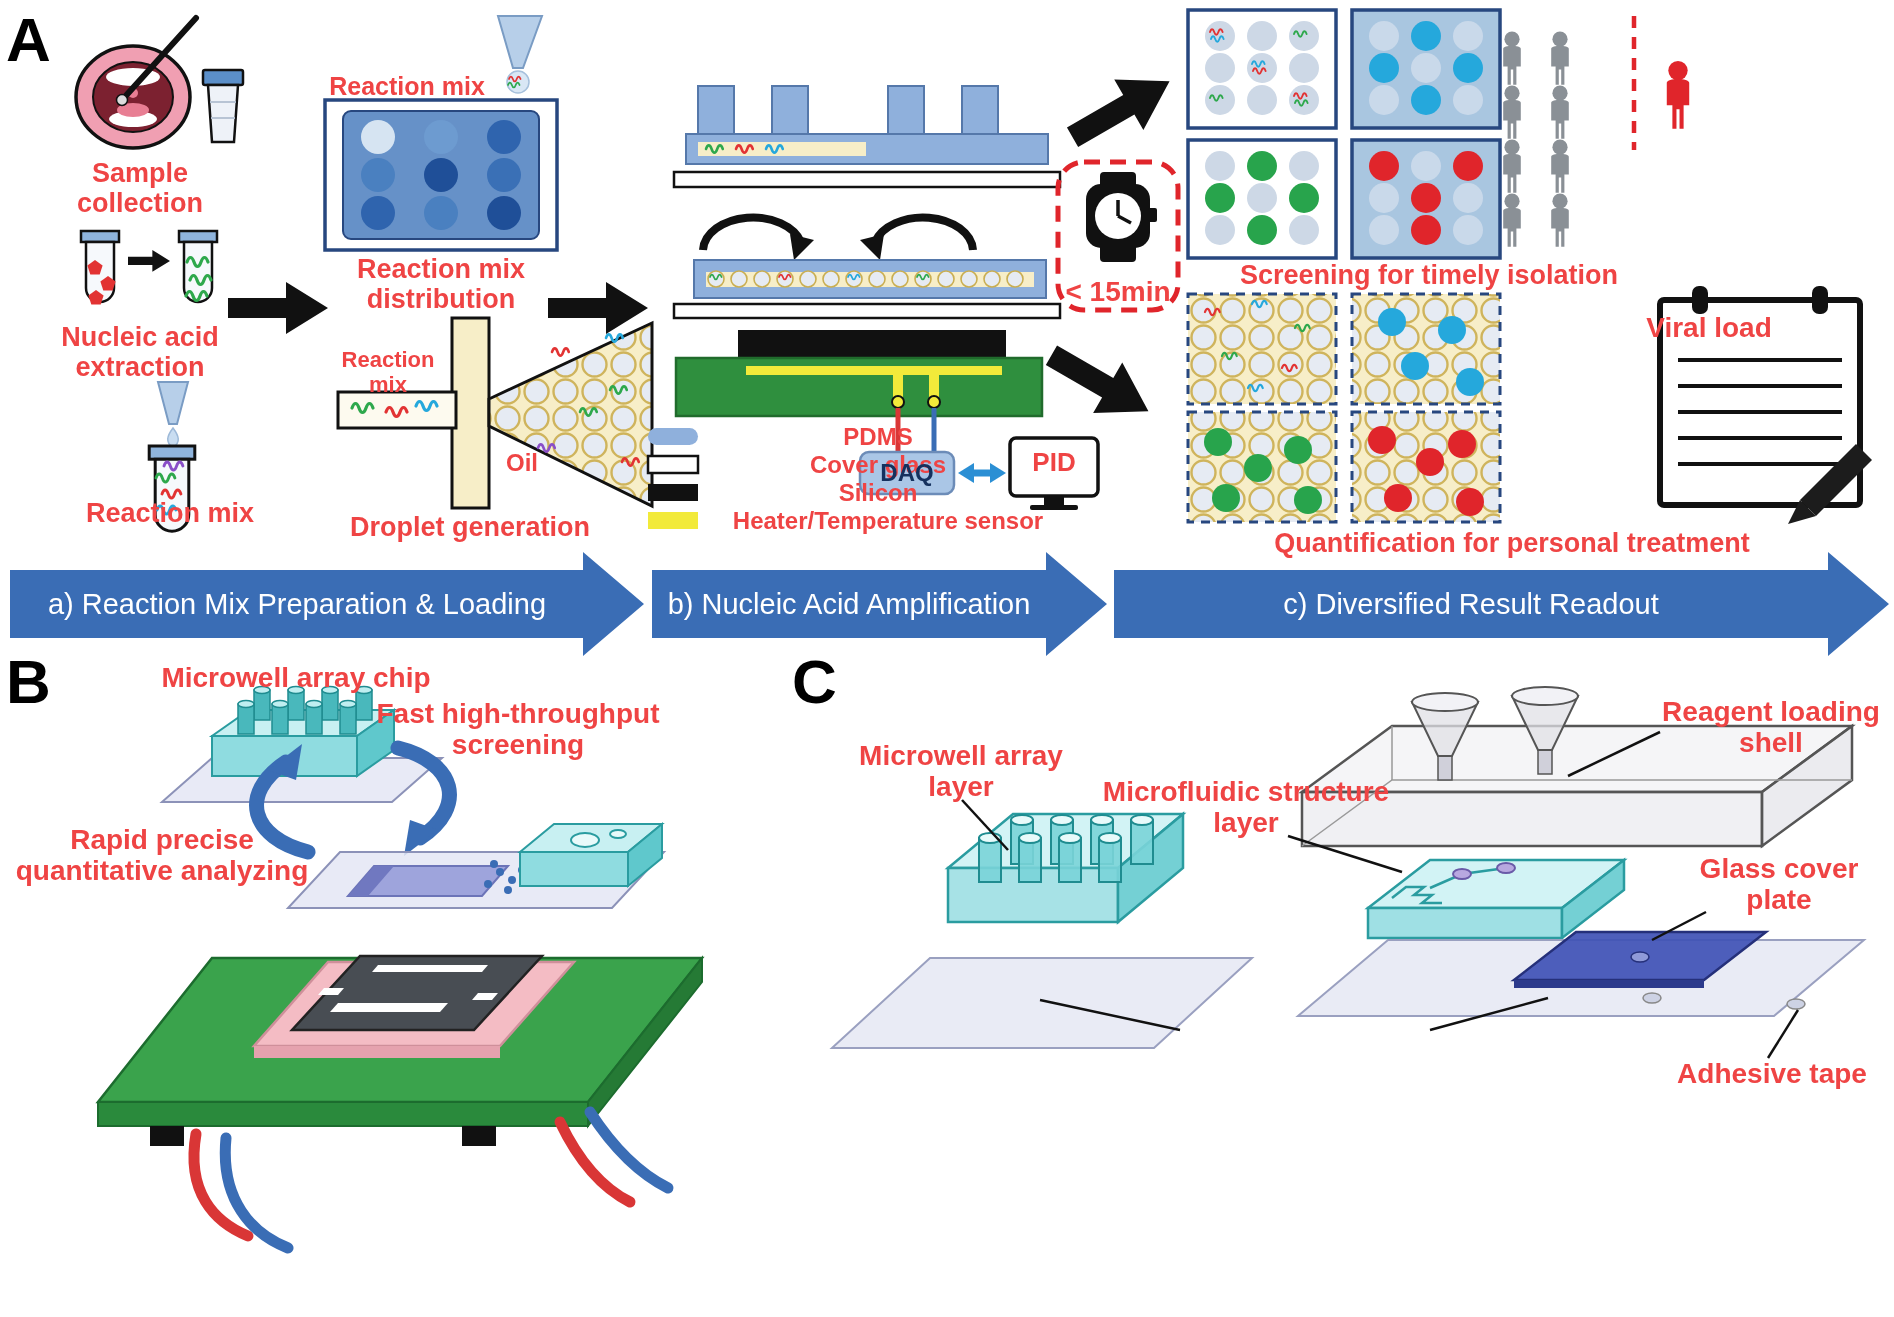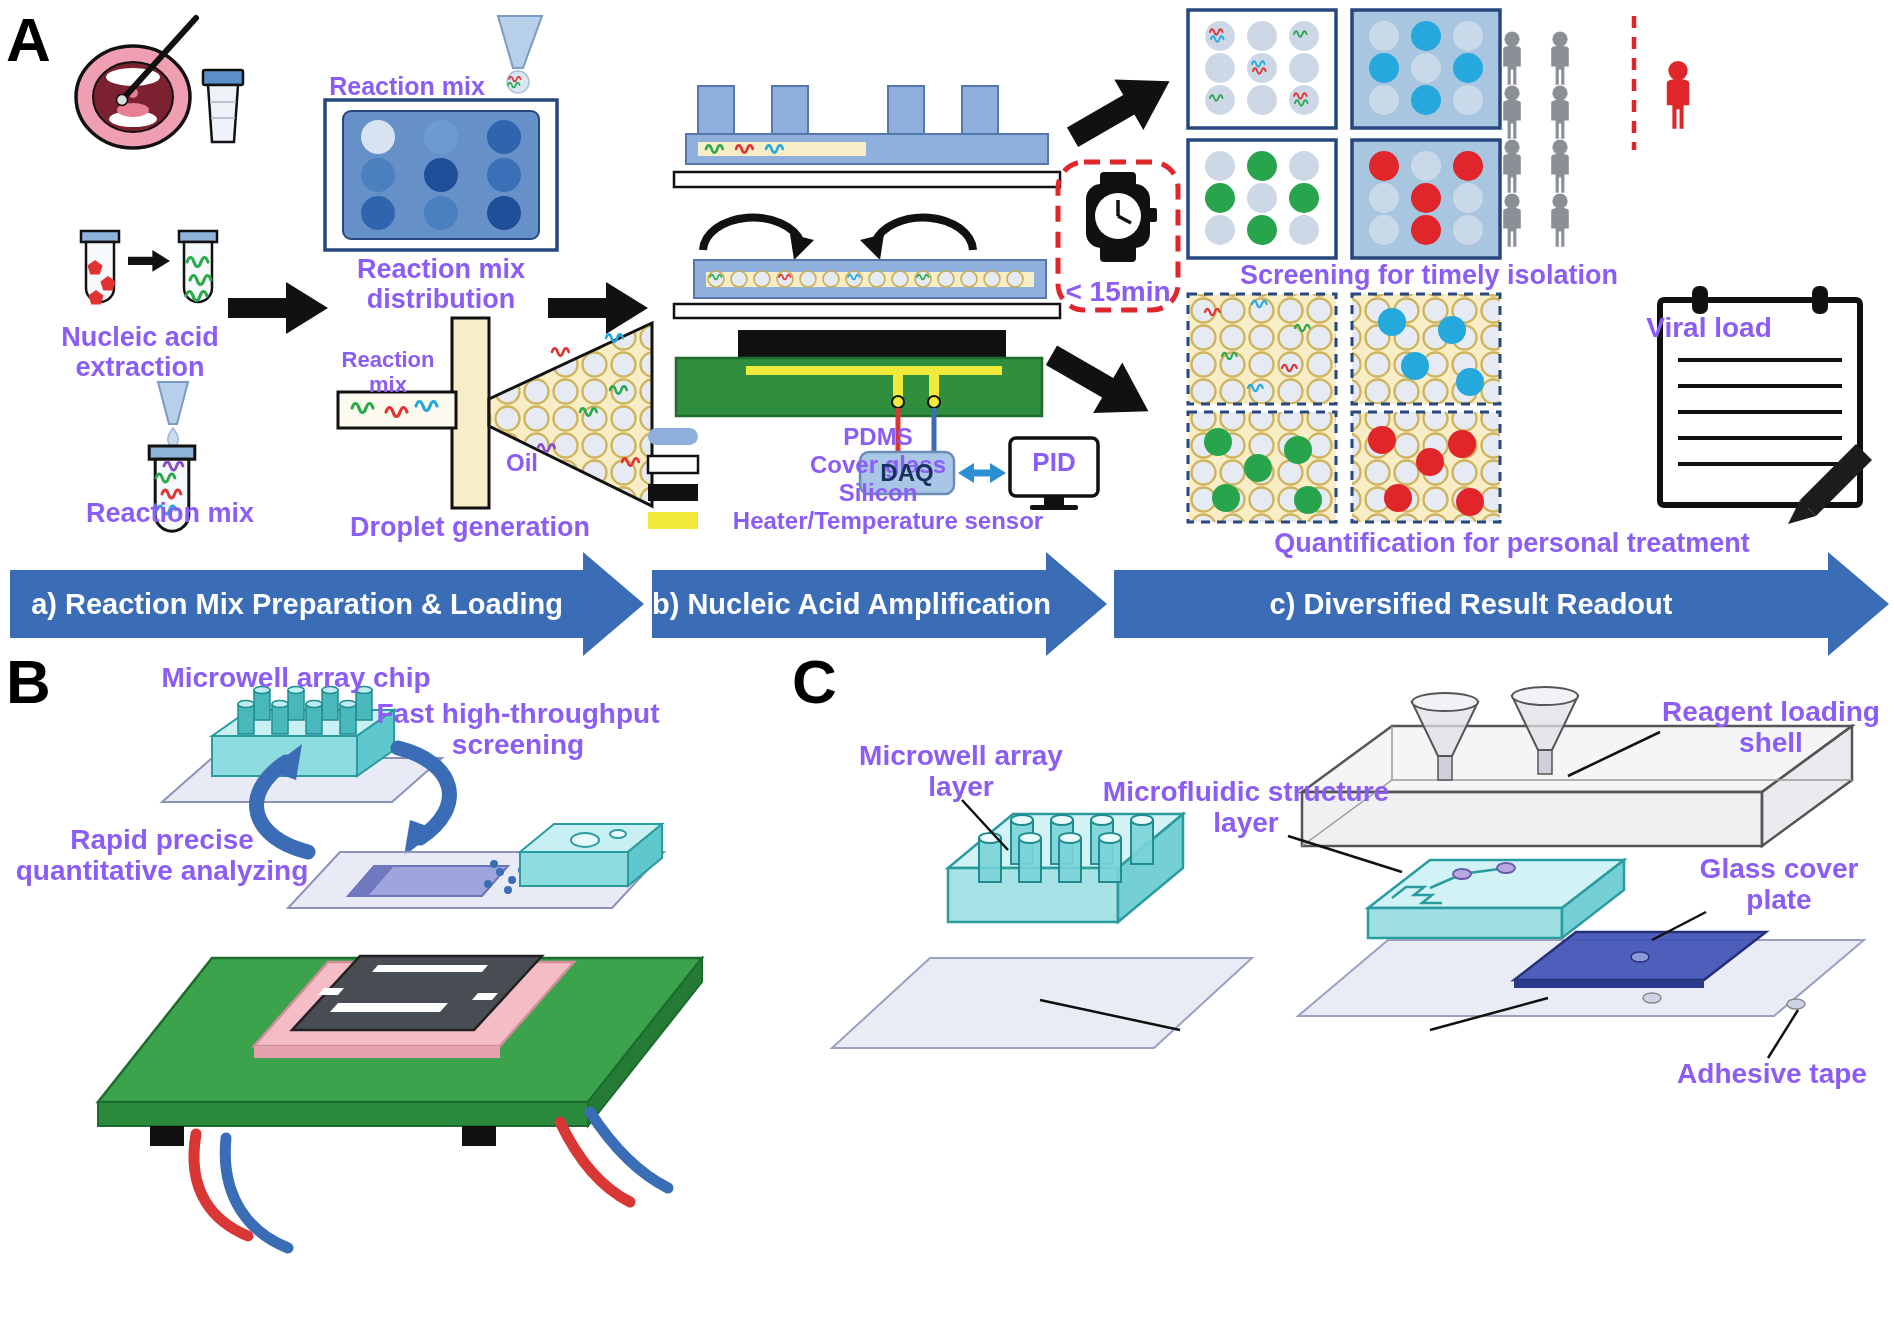--- a/index.html
+++ b/index.html
@@ -1,23 +1,23 @@
 <!DOCTYPE html>
 <html><head>
 <meta charset="utf-8">
 <style>
   *{margin:0;padding:0;box-sizing:border-box}
   html,body{background:#fff}
   .fig{position:relative;width:1894px;height:1317px;background:#fff;overflow:hidden;
        font-family:"Liberation Sans","DejaVu Sans",sans-serif;color:#000}
   svg.art{position:absolute;left:0;top:0}
-  .lbl{position:absolute;font-weight:bold;text-align:center;line-height:1.12;color:#8b5cf6}
+  .lbl{position:absolute;font-weight:bold;text-align:center;line-height:1.12;color:#ef4444}
   .lbl-left{text-align:center}
   .panel-letter{position:absolute;font-weight:bold;font-size:62px;color:#000}
-  .steptext{position:absolute;color:#fff;font-weight:bold;font-size:29px;text-align:center;
+  .steptext{position:absolute;color:#fff;font-weight:normal;font-size:29px;text-align:center;
             height:84px;line-height:84px;white-space:nowrap}
 </style>
 </head>
 <body>
 
 <div class="fig">
 
 <svg class="art" width="1894" height="1317" viewBox="0 0 1894 1317">
   <defs>
     <polygon id="blockArrow" points="0,16 58,16 58,0 100,26 58,52 58,36 0,36"></polygon>
@@ -466,20 +466,21 @@
     <line x1="962" y1="800" x2="1008" y2="850"></line>
     <line x1="1288" y1="836" x2="1402" y2="872"></line>
     <line x1="1706" y1="912" x2="1652" y2="940"></line>
     <line x1="1180" y1="1030" x2="1040" y2="1000"></line>
     <line x1="1430" y1="1030" x2="1548" y2="998"></line>
     <line x1="1768" y1="1058" x2="1798" y2="1010"></line>
   </g>
 </svg>
 
 <div class="panel-letter" style="left:6px;top:4px">A</div>
+<div class="lbl" style="left:50px;top:158px;width:180px;font-size:27px">Sample collection</div>
 <div class="lbl" style="left:28px;top:322px;width:224px;font-size:27px">Nucleic acid extraction</div>
 <div class="lbl" style="left:70px;top:498px;width:200px;font-size:27px">Reaction mix</div>
 <div class="lbl" style="left:322px;top:72px;width:170px;font-size:25px">Reaction mix</div>
 <div class="lbl" style="left:318px;top:254px;width:246px;font-size:27px">Reaction mix distribution</div>
 <div class="lbl" style="left:332px;top:348px;width:112px;font-size:22px">Reaction mix</div>
 <div class="lbl" style="left:490px;top:450px;width:64px;font-size:24px">Oil</div>
 <div class="lbl" style="left:320px;top:512px;width:300px;font-size:27px">Droplet generation</div>
 
 <div class="lbl lbl-left" style="left:708px;top:424px;width:340px;font-size:24px">PDMS</div>
 <div class="lbl lbl-left" style="left:708px;top:452px;width:340px;font-size:24px">Cover glass</div>

